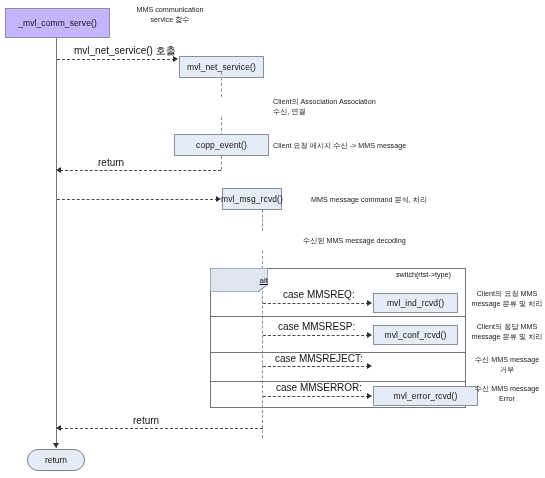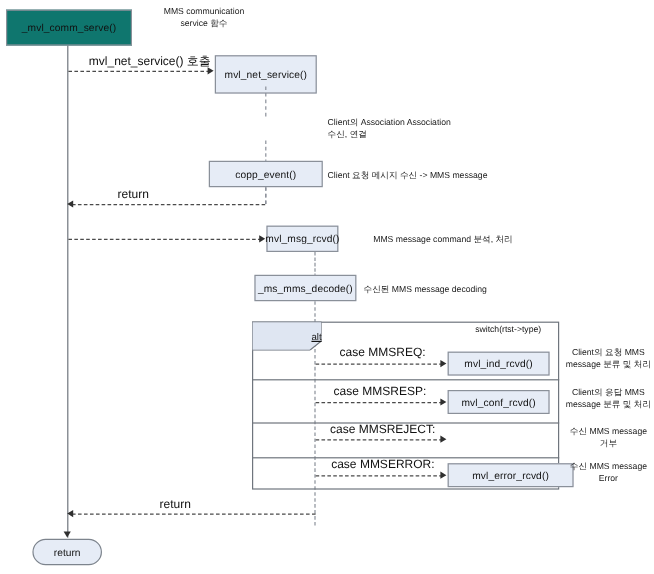--- a/index.html
+++ b/index.html
@@ -8,21 +8,21 @@
   #canvas{position:relative;width:545px;height:478px;overflow:hidden;background:#fff;}
 
   
   .box{
     position:absolute;box-sizing:border-box;
     background:#e6ecf6;border:1px solid #8a9099;
     display:flex;align-items:center;justify-content:center;
     font-size:8.5px;color:#111;letter-spacing:.1px;
     box-shadow:0 0 0 0 transparent;
   }
-  .box.top{background:#0f766e;}
+  .box.top{background:#c4b5fd;}
   .terminator{
     position:absolute;box-sizing:border-box;
     background:#e6ecf6;border:1px solid #7d848d;border-radius:14px;
     display:flex;align-items:center;justify-content:center;font-size:8.5px;color:#111;
   }
   .lifeline{position:absolute;width:0;border-left:1px dashed #8a9099;}
   .lifeline.solid{border-left:1px solid #6f757d;}
   .note{
     position:absolute;font-size:7.2px;line-height:10px;color:#1a1a1a;
     white-space:pre-line;
@@ -66,21 +66,21 @@
   <div class="note center" style="left:110px;top:5px;width:120px;">MMS  communication
 service 함수</div>
 
   <div class="lifeline solid" style="left:56px;top:38px;height:410px;"></div>
   <div class="head-d" style="left:53px;top:443px;"></div>
 
   <div class="msglabel" style="left:74px;top:44px;">mvl_net_service() 호출</div>
   <div class="arrow" style="left:57px;top:59px;width:118px;"></div>
   <div class="head-r" style="left:173px;top:56px;"></div>
 
-  <div class="box" style="left:179px;top:46px;width:85px;height:32px;">
+  <div class="box" style="left:179px;top:56px;width:85px;height:22px;">
     <span>mvl_net_service()</span>
   </div>
   <div class="lifeline" style="left:221px;top:72px;height:25px;"></div>
 
   <div class="note" style="left:273px;top:97px;width:180px;">Client의 Association Association
 수신, 연결</div>
   <div class="lifeline" style="left:221px;top:117px;height:19px;"></div>
 
   <div class="box" style="left:174px;top:134px;width:95px;height:22px;">
     <span>copp_event()</span>
@@ -94,23 +94,20 @@
   <div class="lifeline" style="left:221px;top:156px;height:14px;"></div>
 
   <div class="arrow" style="left:57px;top:199px;width:161px;"></div>
   <div class="head-r" style="left:216px;top:196px;"></div>
   <div class="box" style="left:222px;top:188px;width:60px;height:22px;">
     <span>mvl_msg_rcvd()</span>
   </div>
   <div class="note" style="left:311px;top:195px;width:215px;">MMS message command 분석, 처리</div>
   <div class="lifeline" style="left:262px;top:210px;height:21px;"></div>
 
-  <div class="box" style="left:212px;top:229px;width:85px;height:22px;">
-    <span>_ms_mms_decode()</span>
-  </div>
   <div class="note" style="left:303px;top:236px;width:190px;">수신된 MMS message decoding</div>
   <div class="lifeline" style="left:262px;top:251px;height:187px;"></div>
 
   <div id="alt-frame" style="left:210px;top:268px;width:256px;height:140px;"></div>
 
   <div id="alt-tab" style="left:210px;top:268px;width:58px;height:24px;border:0;background:transparent;">
     <svg class="tabshape" viewBox="0 0 58 24" preserveAspectRatio="none">
       <polygon points="0,0 58,0 58,16 48,24 0,24" fill="#dfe6f2" stroke="#6f757d" stroke-width="1"></polygon>
     </svg>
     <span class="taptext">alt</span>

